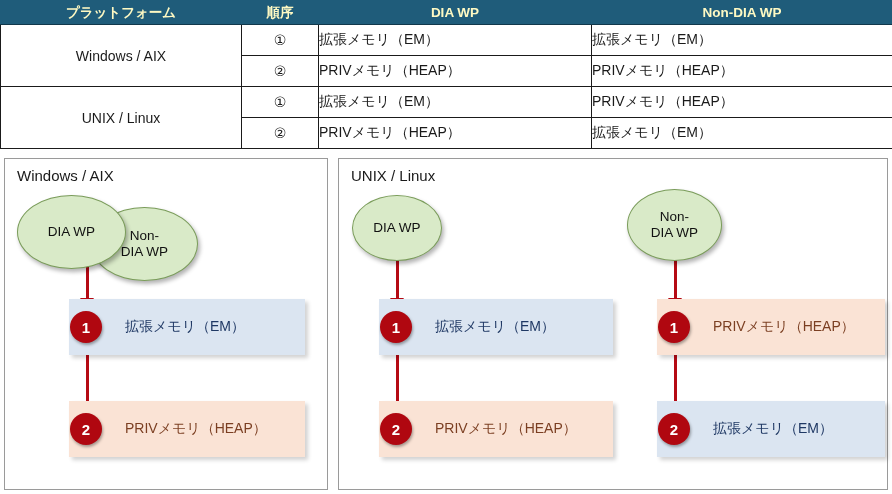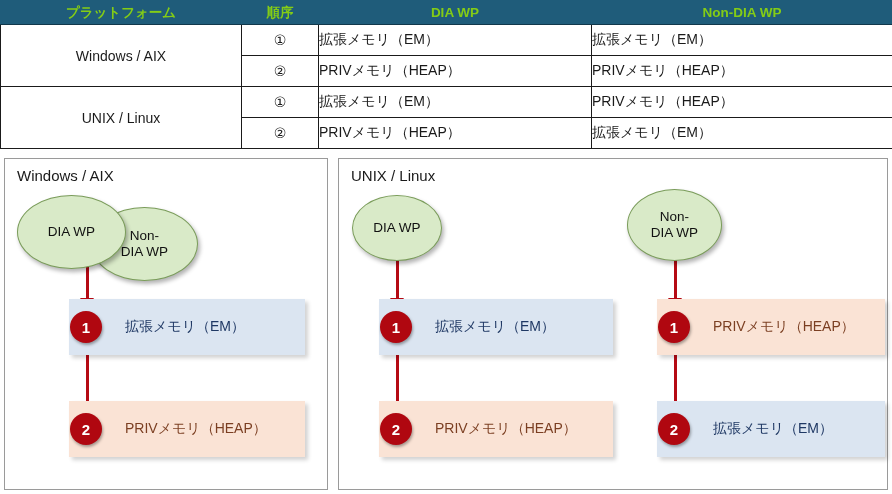--- a/index.html
+++ b/index.html
@@ -28,21 +28,21 @@
   }
   table.main-table th,
   table.main-table td {
     border: 1px solid #1a1a1a;
     padding: 0;
     font-size: 14px;
     color: #1a1a1a;
   }
   table.main-table thead th {
     background: #1F5C7A;
-    color: #84cc16;
+    color: #fef9c3;
     font-weight: bold;
     height: 23px;
     line-height: 23px;
     text-align: center;
     font-size: 13.5px;
     border-color: #1F5C7A;
     border-bottom: 1px solid #11384b;
   }
   td.platform-cell {
     text-align: center;

